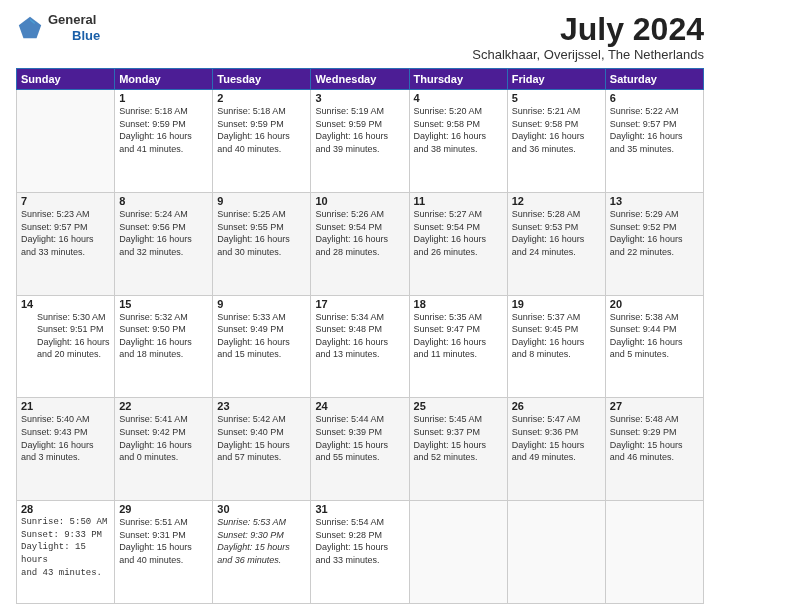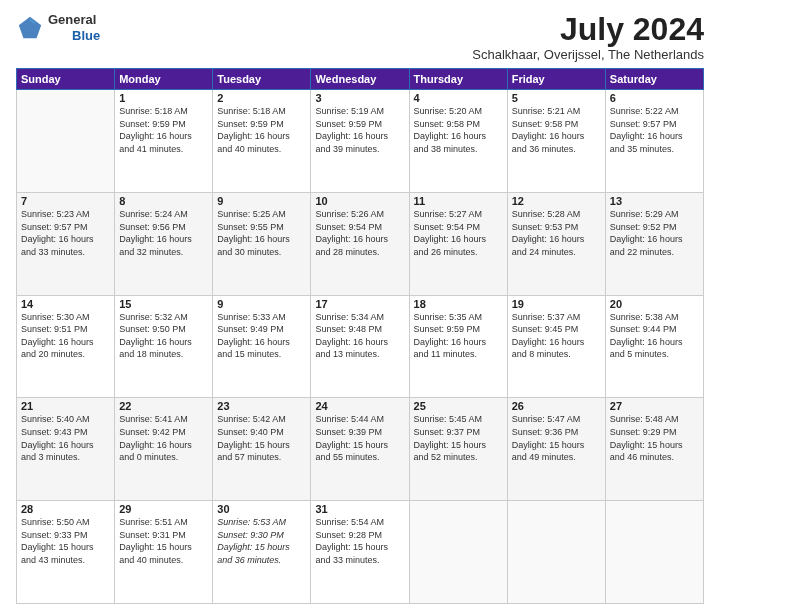--- a/index.html
+++ b/index.html
@@ -224,21 +224,21 @@
             <span class="day-num">13</span>
             <div class="day-info" style="white-space: pre-line;">Sunrise: 5:29 AM
 Sunset: 9:52 PM
 Daylight: 16 hours
 and 22 minutes.</div>
           </td>
         </tr>
         <tr class="row-white">
           <td>
             <span class="day-num">14</span>
-            <div class="day-info" style="white-space: pre-line;">Sunrise: 5:30 AM
+            <div class="day-info" style="white-space: pre-line; margin-left: 16px;">Sunrise: 5:30 AM
 Sunset: 9:51 PM
 Daylight: 16 hours
 and 20 minutes.</div>
           </td>
           <td>
             <span class="day-num">15</span>
             <div class="day-info" style="white-space: pre-line;">Sunrise: 5:32 AM
 Sunset: 9:50 PM
 Daylight: 16 hours
 and 18 minutes.</div>
@@ -253,21 +253,21 @@
           <td>
             <span class="day-num">17</span>
             <div class="day-info" style="white-space: pre-line;">Sunrise: 5:34 AM
 Sunset: 9:48 PM
 Daylight: 16 hours
 and 13 minutes.</div>
           </td>
           <td>
             <span class="day-num">18</span>
             <div class="day-info" style="white-space: pre-line;">Sunrise: 5:35 AM
-Sunset: 9:59 PM
+Sunset: 9:47 PM
 Daylight: 16 hours
 and 11 minutes.</div>
           </td>
           <td>
             <span class="day-num">19</span>
             <div class="day-info" style="white-space: pre-line;">Sunrise: 5:37 AM
 Sunset: 9:45 PM
 Daylight: 16 hours
 and 8 minutes.</div>
           </td>
@@ -326,21 +326,21 @@
             <span class="day-num">27</span>
             <div class="day-info" style="white-space: pre-line;">Sunrise: 5:48 AM
 Sunset: 9:29 PM
 Daylight: 15 hours
 and 46 minutes.</div>
           </td>
         </tr>
         <tr class="row-white">
           <td>
             <span class="day-num">28</span>
-            <div class="day-info" style="white-space: pre-line;">Sunrise: 5:50 AM
+            <div class="day-info" style="white-space: pre-line; font-family: Liberation Mono, monospace;">Sunrise: 5:50 AM
 Sunset: 9:33 PM
 Daylight: 15 hours
 and 43 minutes.</div>
           </td>
           <td>
             <span class="day-num">29</span>
             <div class="day-info" style="white-space: pre-line;">Sunrise: 5:51 AM
 Sunset: 9:31 PM
 Daylight: 15 hours
 and 40 minutes.</div>

